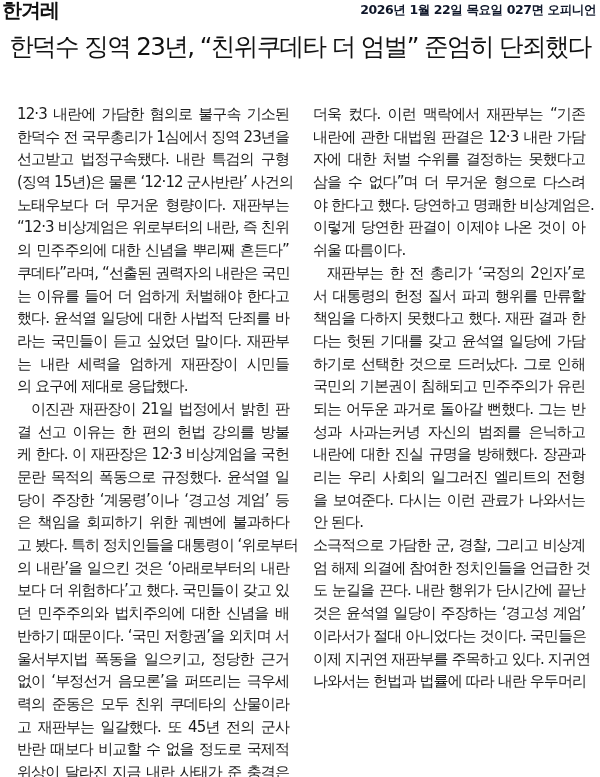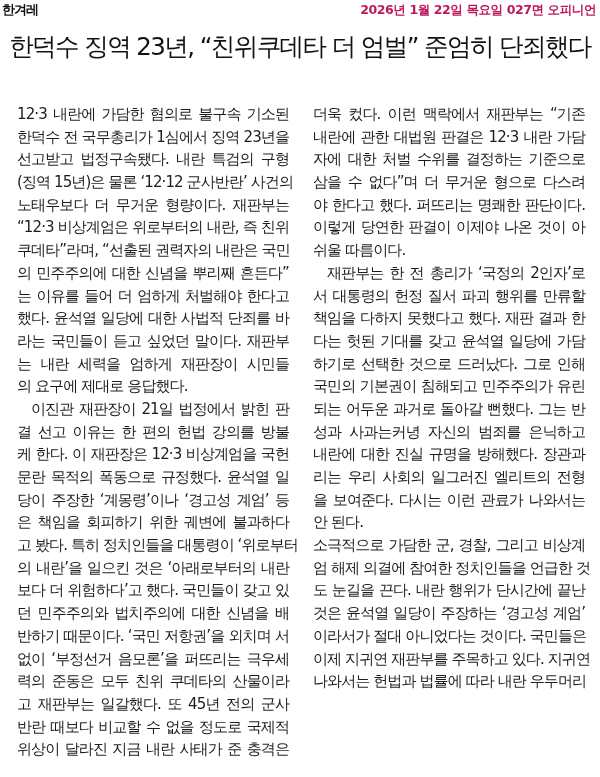--- a/index.html
+++ b/index.html
@@ -21,34 +21,34 @@
       top: 0;
       width: 600px;
       height: 22px;
     }
     .logo {
       position: absolute;
       left: 2px;
       top: 0px;
       font-family: "DejaVu Sans", sans-serif;
       font-weight: bold;
-      font-size: 13px;
+      font-size: 20px;
       letter-spacing: -1px;
       color: #111;
       line-height: 20px;
     }
     .dateline {
       position: absolute;
       right: 4px;
       top: 2px;
       font-family: "DejaVu Sans", sans-serif;
       font-weight: bold;
       font-size: 12.5px;
       letter-spacing: -0.4px;
-      color: #be185d;
+      color: #0f172a;
       line-height: 16px;
       white-space: nowrap;
     }
     .headline {
       position: absolute;
       left: 0;
       top: 30px;
       width: 600px;
       text-align: center;
       font-family: "DejaVu Sans", sans-serif;
@@ -104,51 +104,52 @@
 <h1 class="headline" style="margin:0;font-weight:normal;">한덕수 징역 23년, “친위쿠데타 더 엄벌” 준엄히 단죄했다</h1>
 
 <div class="columns">
   <div class="column col-left">
     <span class="line">12·3 내란에 가담한 혐의로 불구속 기소된</span>
     <span class="line">한덕수 전 국무총리가 1심에서 징역 23년을</span>
     <span class="line">선고받고 법정구속됐다. 내란 특검의 구형</span>
     <span class="line">(징역 15년)은 물론 ‘12·12 군사반란’ 사건의</span>
     <span class="line">노태우보다 더 무거운 형량이다. 재판부는</span>
     <span class="line">“12·3 비상계엄은 위로부터의 내란, 즉 친위</span>
+    <span class="line">의 민주주의에 대한 신념을 뿌리째 흔든다”</span>
     <span class="line">쿠데타”라며, “선출된 권력자의 내란은 국민</span>
-    <span class="line">의 민주주의에 대한 신념을 뿌리째 흔든다”</span>
     <span class="line">는 이유를 들어 더 엄하게 처벌해야 한다고</span>
     <span class="line">했다. 윤석열 일당에 대한 사법적 단죄를 바</span>
     <span class="line">라는 국민들이 듣고 싶었던 말이다. 재판부</span>
     <span class="line">는 내란 세력을 엄하게 재판장이 시민들</span>
     <span class="line last">의 요구에 제대로 응답했다.</span>
     <span class="line indent">이진관 재판장이 21일 법정에서 밝힌 판</span>
     <span class="line">결 선고 이유는 한 편의 헌법 강의를 방불</span>
     <span class="line">케 한다. 이 재판장은 12·3 비상계엄을 국헌</span>
     <span class="line">문란 목적의 폭동으로 규정했다. 윤석열 일</span>
     <span class="line">당이 주장한 ‘계몽령’이나 ‘경고성 계엄’ 등</span>
     <span class="line">은 책임을 회피하기 위한 궤변에 불과하다</span>
     <span class="line">고 봤다. 특히 정치인들을 대통령이 ‘위로부터</span>
     <span class="line">의 내란’을 일으킨 것은 ‘아래로부터의 내란</span>
     <span class="line">보다 더 위험하다’고 했다. 국민들이 갖고 있</span>
     <span class="line">던 민주주의와 법치주의에 대한 신념을 배</span>
     <span class="line">반하기 때문이다. ‘국민 저항권’을 외치며 서</span>
+    <span class="line">울서부지법 폭동을 일으키고, 정당한 근거</span>
     <span class="line">없이 ‘부정선거 음모론’을 퍼뜨리는 극우세</span>
     <span class="line">력의 준동은 모두 친위 쿠데타의 산물이라</span>
     <span class="line">고 재판부는 일갈했다. 또 45년 전의 군사</span>
     <span class="line">반란 때보다 비교할 수 없을 정도로 국제적</span>
     <span class="line">위상이 달라진 지금 내란 사태가 준 충격은</span>
   </div>
 
   <div class="column col-right">
     <span class="line">더욱 컸다. 이런 맥락에서 재판부는 “기존</span>
     <span class="line">내란에 관한 대법원 판결은 12·3 내란 가담</span>
-    <span class="line">자에 대한 처벌 수위를 결정하는 기준으로</span>
+    <span class="line">자에 대한 처벌 수위를 결정하는 못했다고</span>
     <span class="line">삼을 수 없다”며 더 무거운 형으로 다스려</span>
-    <span class="line">야 한다고 했다. 퍼뜨리는 명쾌한 판단이다.</span>
+    <span class="line">야 한다고 했다. 당연하고 명쾌한 비상계엄은.</span>
     <span class="line">이렇게 당연한 판결이 이제야 나온 것이 아</span>
     <span class="line last">쉬울 따름이다.</span>
     <span class="line indent">재판부는 한 전 총리가 ‘국정의 2인자’로</span>
     <span class="line">서 대통령의 헌정 질서 파괴 행위를 만류할</span>
     <span class="line">책임을 다하지 못했다고 했다. 재판 결과 한</span>
     <span class="line">다는 헛된 기대를 갖고 윤석열 일당에 가담</span>
     <span class="line">하기로 선택한 것으로 드러났다. 그로 인해</span>
     <span class="line">국민의 기본권이 침해되고 민주주의가 유린</span>
     <span class="line">되는 어두운 과거로 돌아갈 뻔했다. 그는 반</span>
     <span class="line">성과 사과는커녕 자신의 범죄를 은닉하고</span>

